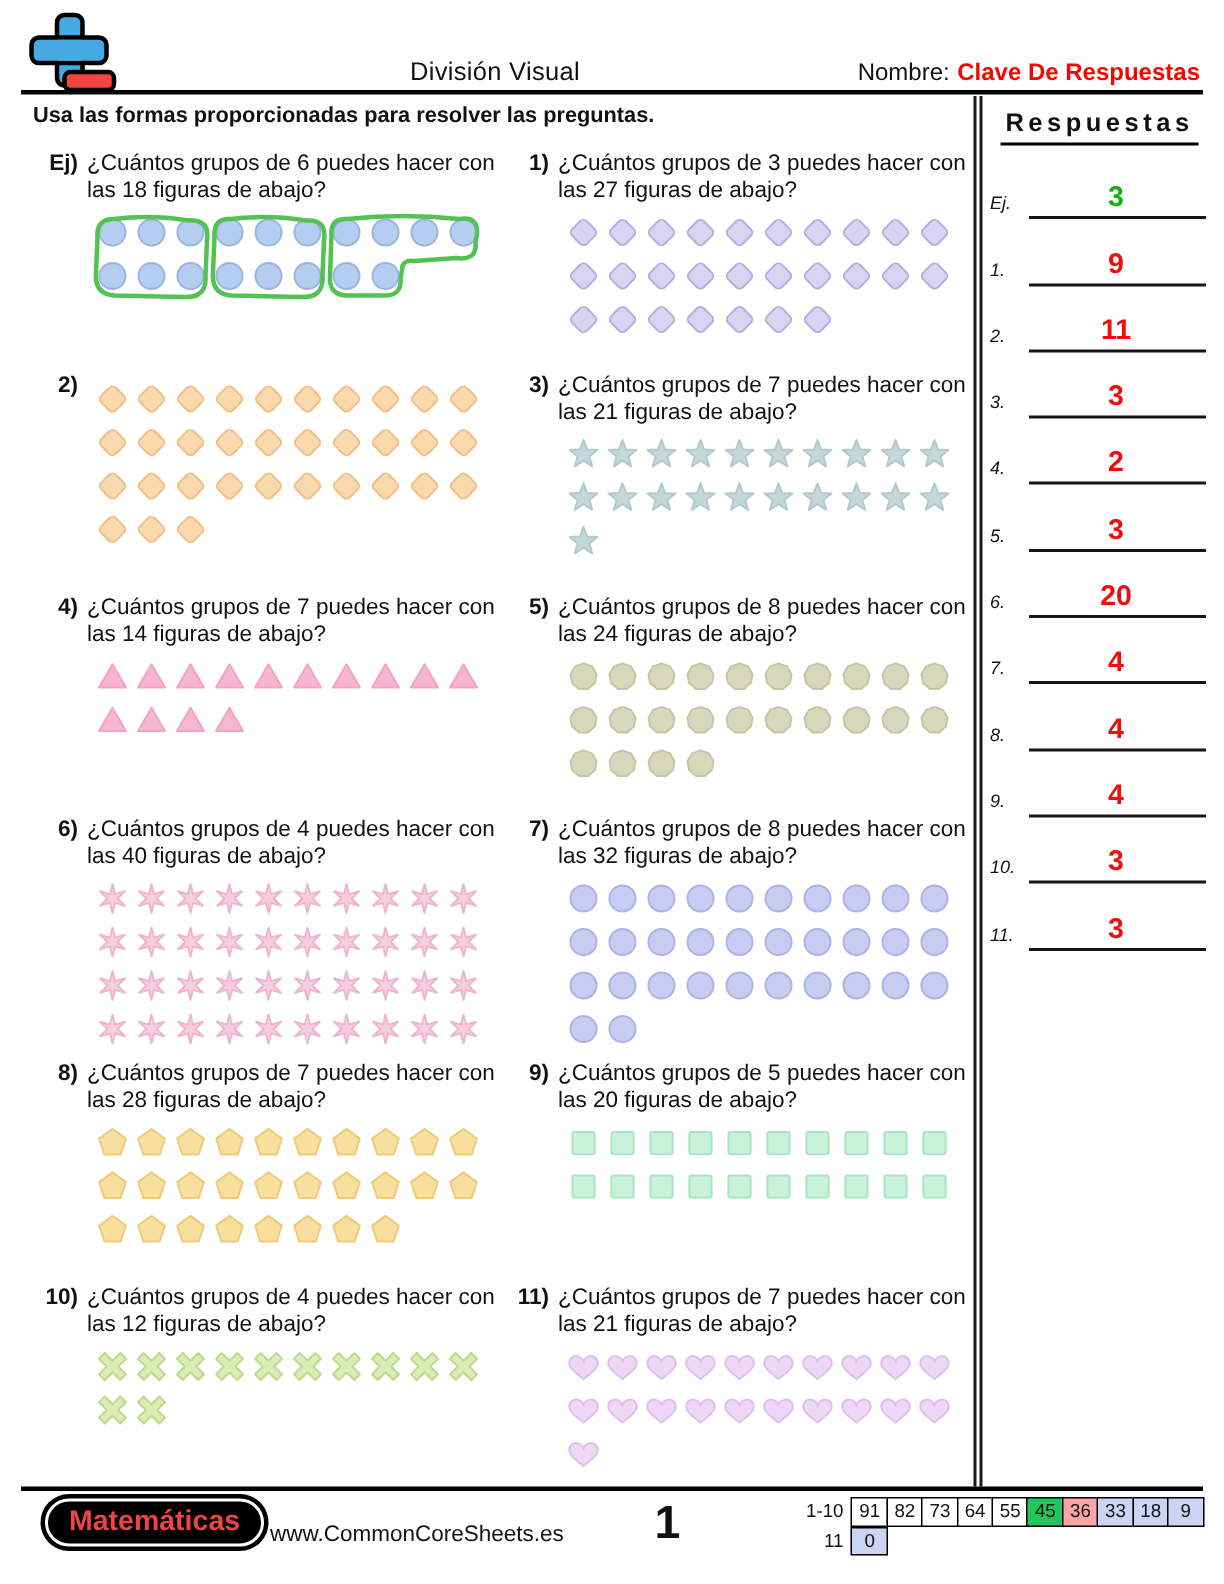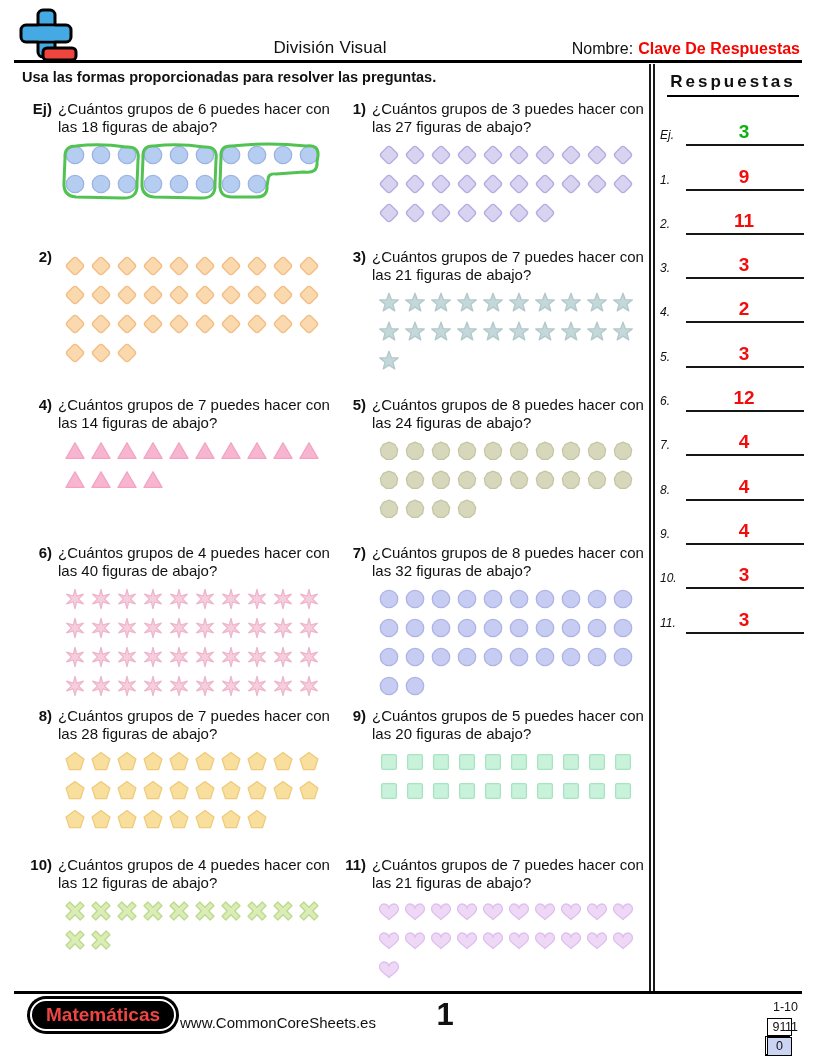--- a/index.html
+++ b/index.html
@@ -42,21 +42,21 @@
 
   
   #footer-rule { left:14px; right:14px; top:991px; height:3px; background:#000; }
   #brand-pill { left:30px; top:999px; background:#000; color:#ef4444;
     border:2px solid #fff; box-shadow:0 0 0 3px #000; border-radius:16px;
     padding:3px 14px; font-size:19px; font-weight:bold; }
   #site-url { left:180px; top:1014px; font-size:15px; }
   #page-number { left:400px; top:997px; width:90px; text-align:center;
     font-size:31px; font-weight:bold; font-stretch:condensed; }
   #score-table { right:13px; top:998px; font-size:12.5px; }
-  .score-row { display:flex; align-items:stretch; height:19.5px;flex-direction:column; }
+  .score-row { display:flex; align-items:stretch; height:19.5px; }
   .score-label { width:36px; text-align:right; padding-right:5px;
     line-height:19.5px; flex:none; }
   .score-cell { width:25px; border:1.6px solid #000; margin-left:-1.6px;
     text-align:center; line-height:16.5px; background:#fff; flex:none; }
   .score-cell.first { margin-left:0; }
 </style>
 </head>
 <body>
 
 <div class="abs" style="left:14px; top:8px;">
@@ -107,21 +107,21 @@
     <span class="ans-value" style="color:#f20d0d">2</span>
     <span class="ans-line"></span>
       </div>
       <div class="ans-item">
         <span class="ans-label">5.</span>
     <span class="ans-value" style="color:#f20d0d">3</span>
     <span class="ans-line"></span>
       </div>
       <div class="ans-item">
         <span class="ans-label">6.</span>
-    <span class="ans-value" style="color:#f20d0d">12</span>
+    <span class="ans-value" style="color:#f20d0d">20</span>
     <span class="ans-line"></span>
       </div>
       <div class="ans-item">
         <span class="ans-label">7.</span>
     <span class="ans-value" style="color:#f20d0d">4</span>
     <span class="ans-line"></span>
       </div>
       <div class="ans-item">
         <span class="ans-label">8.</span>
     <span class="ans-value" style="color:#f20d0d">4</span>

